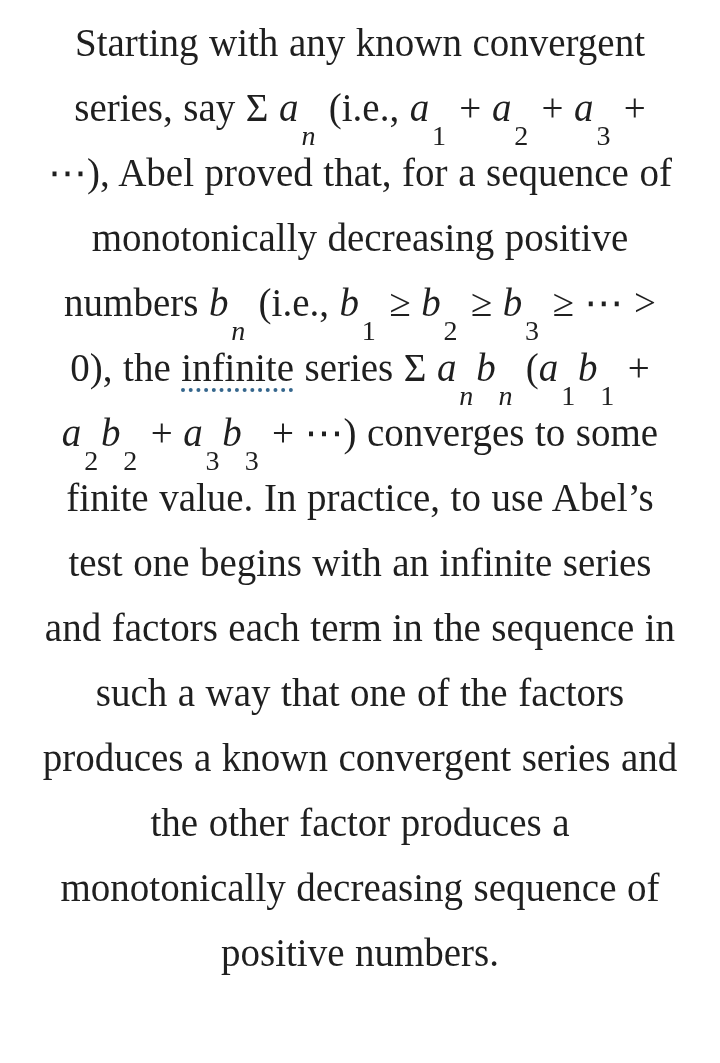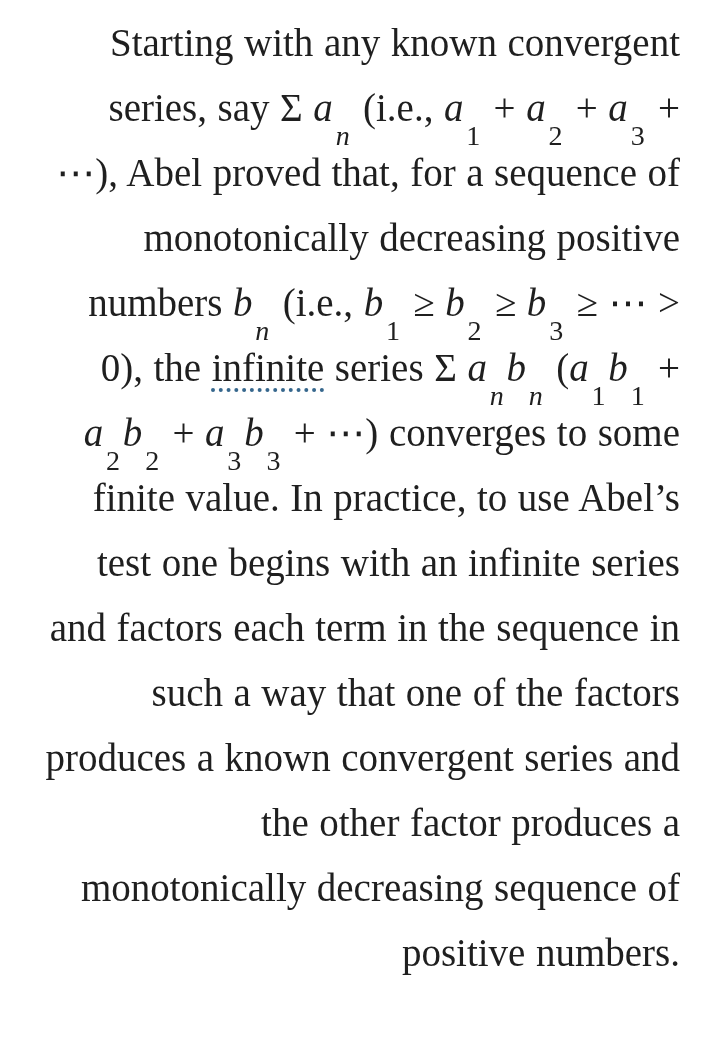--- a/index.html
+++ b/index.html
@@ -19,21 +19,21 @@
   }
   .article-body {
     padding: 10px 40px 0 40px;
   }
   .article-paragraph {
     margin: 0;
     font-family: "Liberation Serif", "DejaVu Serif", serif;
     font-size: 39px;
     line-height: 65px;
     color: var(--text, #1f1f1f);
-    text-align: right;
+    text-align: center;
     word-spacing: 0.02em;
   }
   .seg-text {
     font-style: normal;
   }
   .seg-var {
     font-style: italic;
   }
   .seg-sub {
     font-size: 0.72em;

